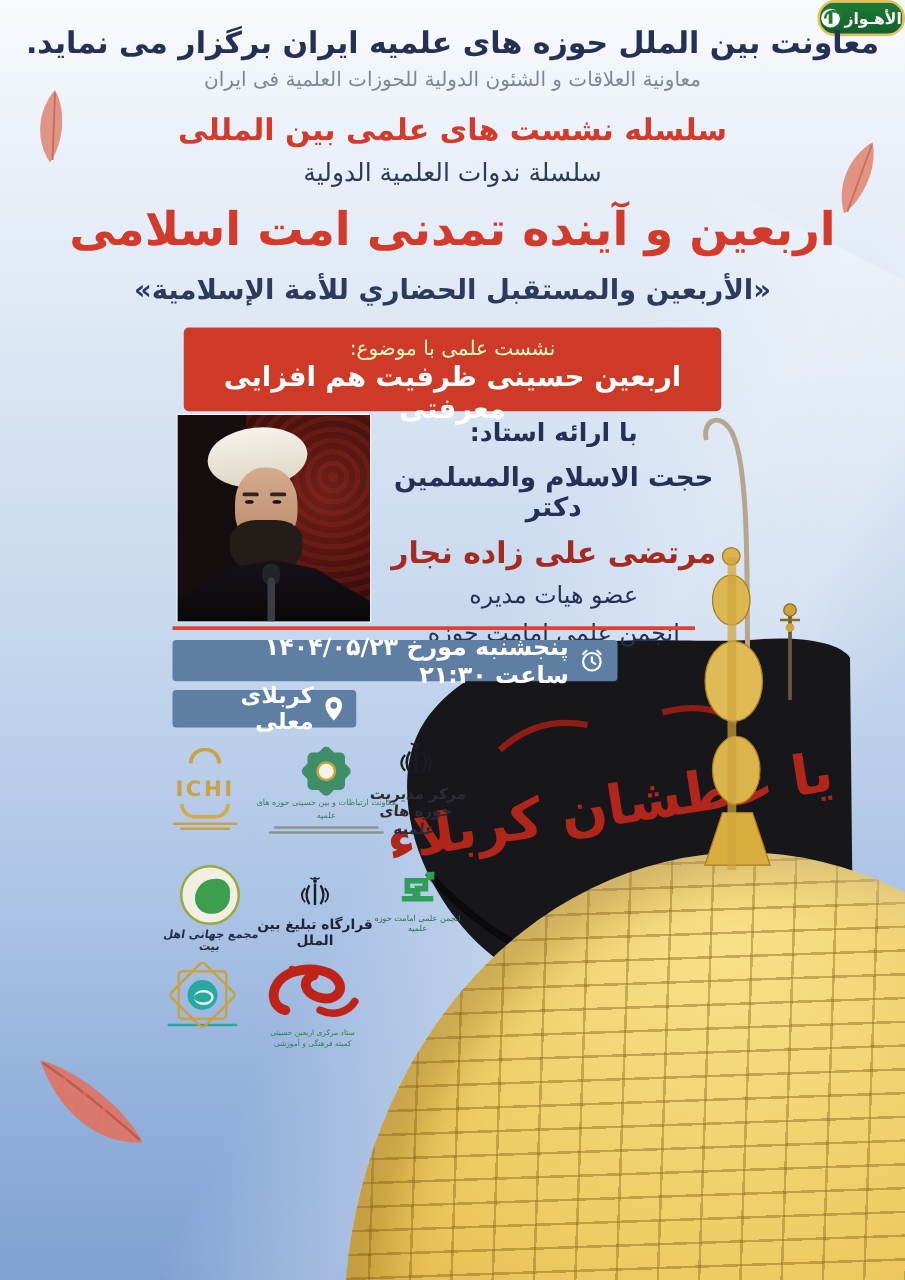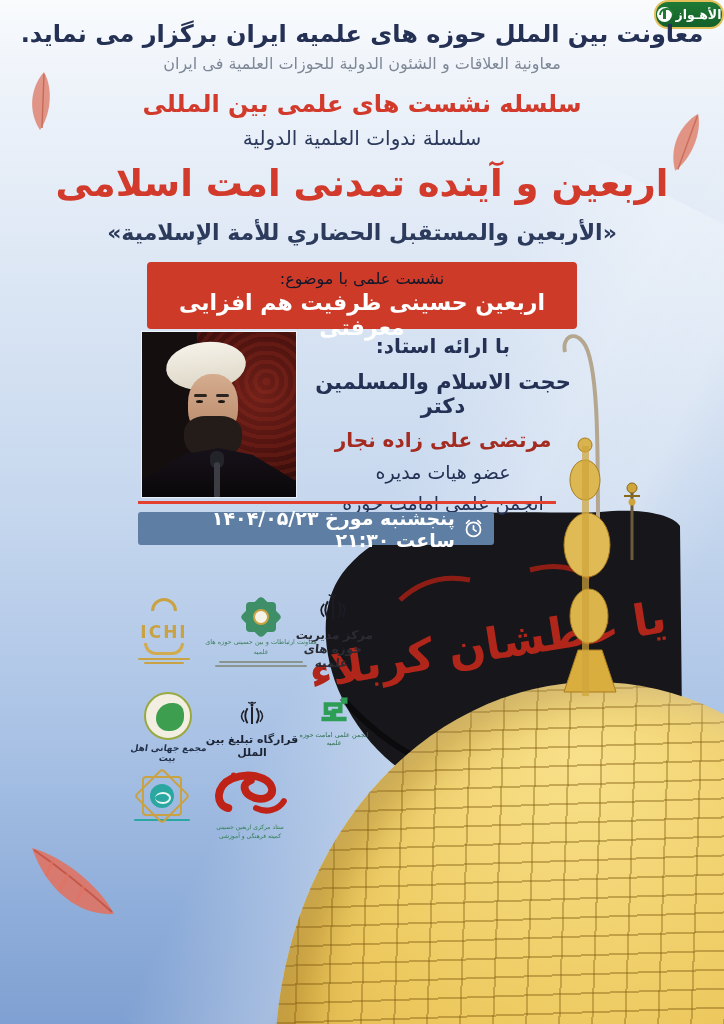--- a/index.html
+++ b/index.html
@@ -39,28 +39,28 @@
   .organizer-ar { top:54px;  font-size:16px; color:#7e8796; }
   .series-fa    { top:90px;  font-size:24px; font-weight:bold; color:#d23b2b; }
   .series-ar    { top:126px; font-size:20px; color:#2c3a5c; }
   .title-fa     { top:162px; font-size:37px; font-weight:bold; color:#d23b2b; letter-spacing:-1px; }
   .title-ar     { top:220px; font-size:22px; font-weight:bold; color:#2c3a5c; }
 
   .topic-banner {
     position:absolute; left:147px; top:262px; width:430px; height:67px; z-index:10;
     background:#cd3a28; border-radius:4px; text-align:center; color:#fff; padding-top:7px;
   }
-  .topic-label { font-size:16px; color:#0f172a; }
+  .topic-label { font-size:16px; color:#fef9c3; }
   .topic-text  { font-size:22px; font-weight:bold; margin-top:2px; }
 
   
   .speaker-block { position:absolute; left:300px; top:334px; width:286px; text-align:center; z-index:10; }
   .sp-intro     { font-size:20px; font-weight:bold; color:#243154; }
   .sp-honorific { font-size:21px; font-weight:bold; color:#243154; margin-top:12px; }
-  .sp-name      { font-size:20px; font-weight:bold; color:#a32b20; margin-top:10px; }
+  .sp-name      { font-size:24px; font-weight:bold; color:#a32b20; margin-top:10px; }
   .sp-role      { font-size:19px; color:#243154; margin-top:9px; }
 
   
   .photo { position:absolute; left:142px; top:332px; width:154px; height:165px; z-index:10;
     background:#140e0e; outline:1px solid rgba(255,255,255,.6); overflow:hidden; }
   .photo .bgred { position:absolute; right:0; top:0; width:64%; height:100%;
     background:
       repeating-radial-gradient(circle at 70% 30%, rgba(190,60,40,.16) 0 4px, rgba(0,0,0,0) 4px 9px),
       radial-gradient(circle at 62% 38%, #702019 0%, #521410 45%, #2c0a08 85%);
   }
@@ -215,20 +215,27 @@
 
   <div class="banner banner-date">
     <svg width="21" height="21" viewBox="0 0 24 24">
       <circle cx="12" cy="13" r="8" fill="none" stroke="#ffffff" stroke-width="2"></circle>
       <path d="M12 9 L12 13 L15 15" stroke="#ffffff" stroke-width="2" fill="none" stroke-linecap="round"></path>
       <path d="M4 6 L7 3 M20 6 L17 3" stroke="#ffffff" stroke-width="2" stroke-linecap="round"></path>
     </svg>
     <span>پنجشنبه مورخ ۱۴۰۴/۰۵/۲۳ ساعت ۲۱:۳۰</span>
   </div>
 
+  <div class="banner banner-loc">
+    <svg width="16" height="20" viewBox="0 0 24 30">
+      <path d="M12 1 C6 1 2 6 2 11 c0 8 10 18 10 18 s10 -10 10 -18 C22 6 18 1 12 1 Z" fill="#ffffff"></path>
+      <circle cx="12" cy="11" r="4" fill="#5e7ea4"></circle>
+    </svg>
+    <span>کربلای معلی</span>
+  </div>
 
   <div class="logo logo-ichi">
     <div class="ichi-globe"></div>
     <div class="ichi-text">ICHI</div>
     <div class="ichi-hands"></div>
     <div class="microbars">
       <i style="width:52px;background:#c9a243;"></i>
         <i style="width:40px;background:#c9a243;"></i>
     </div>
   </div>

